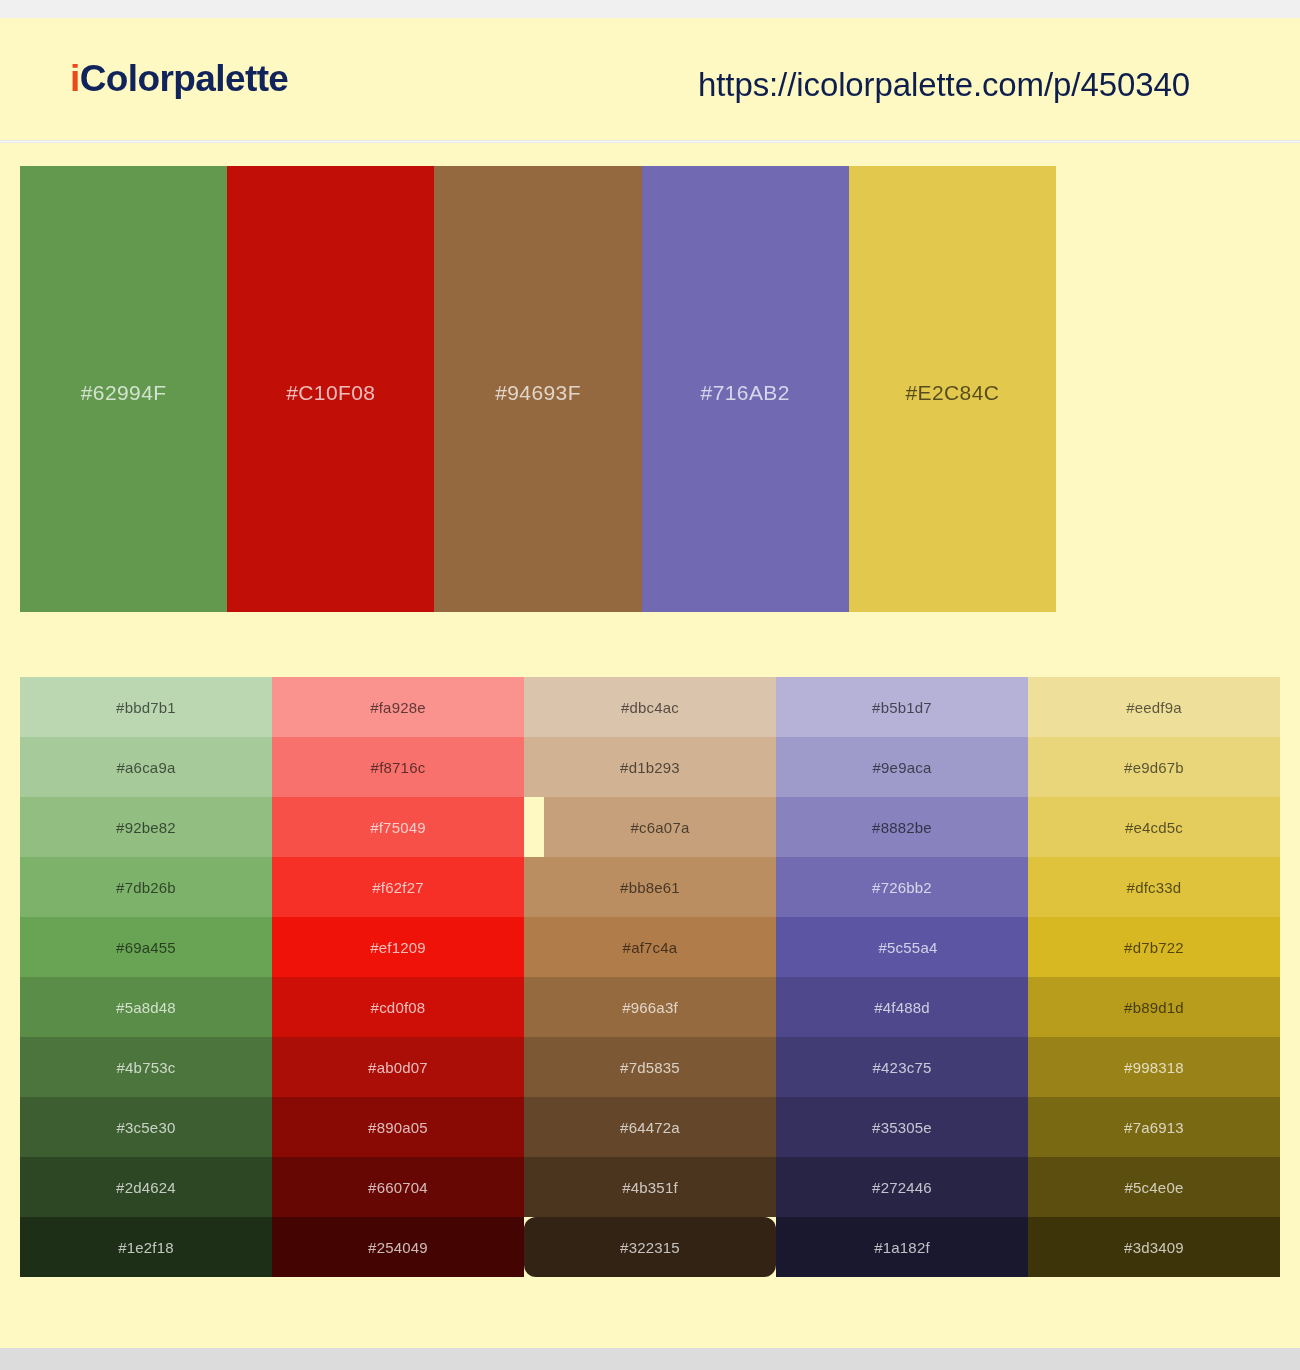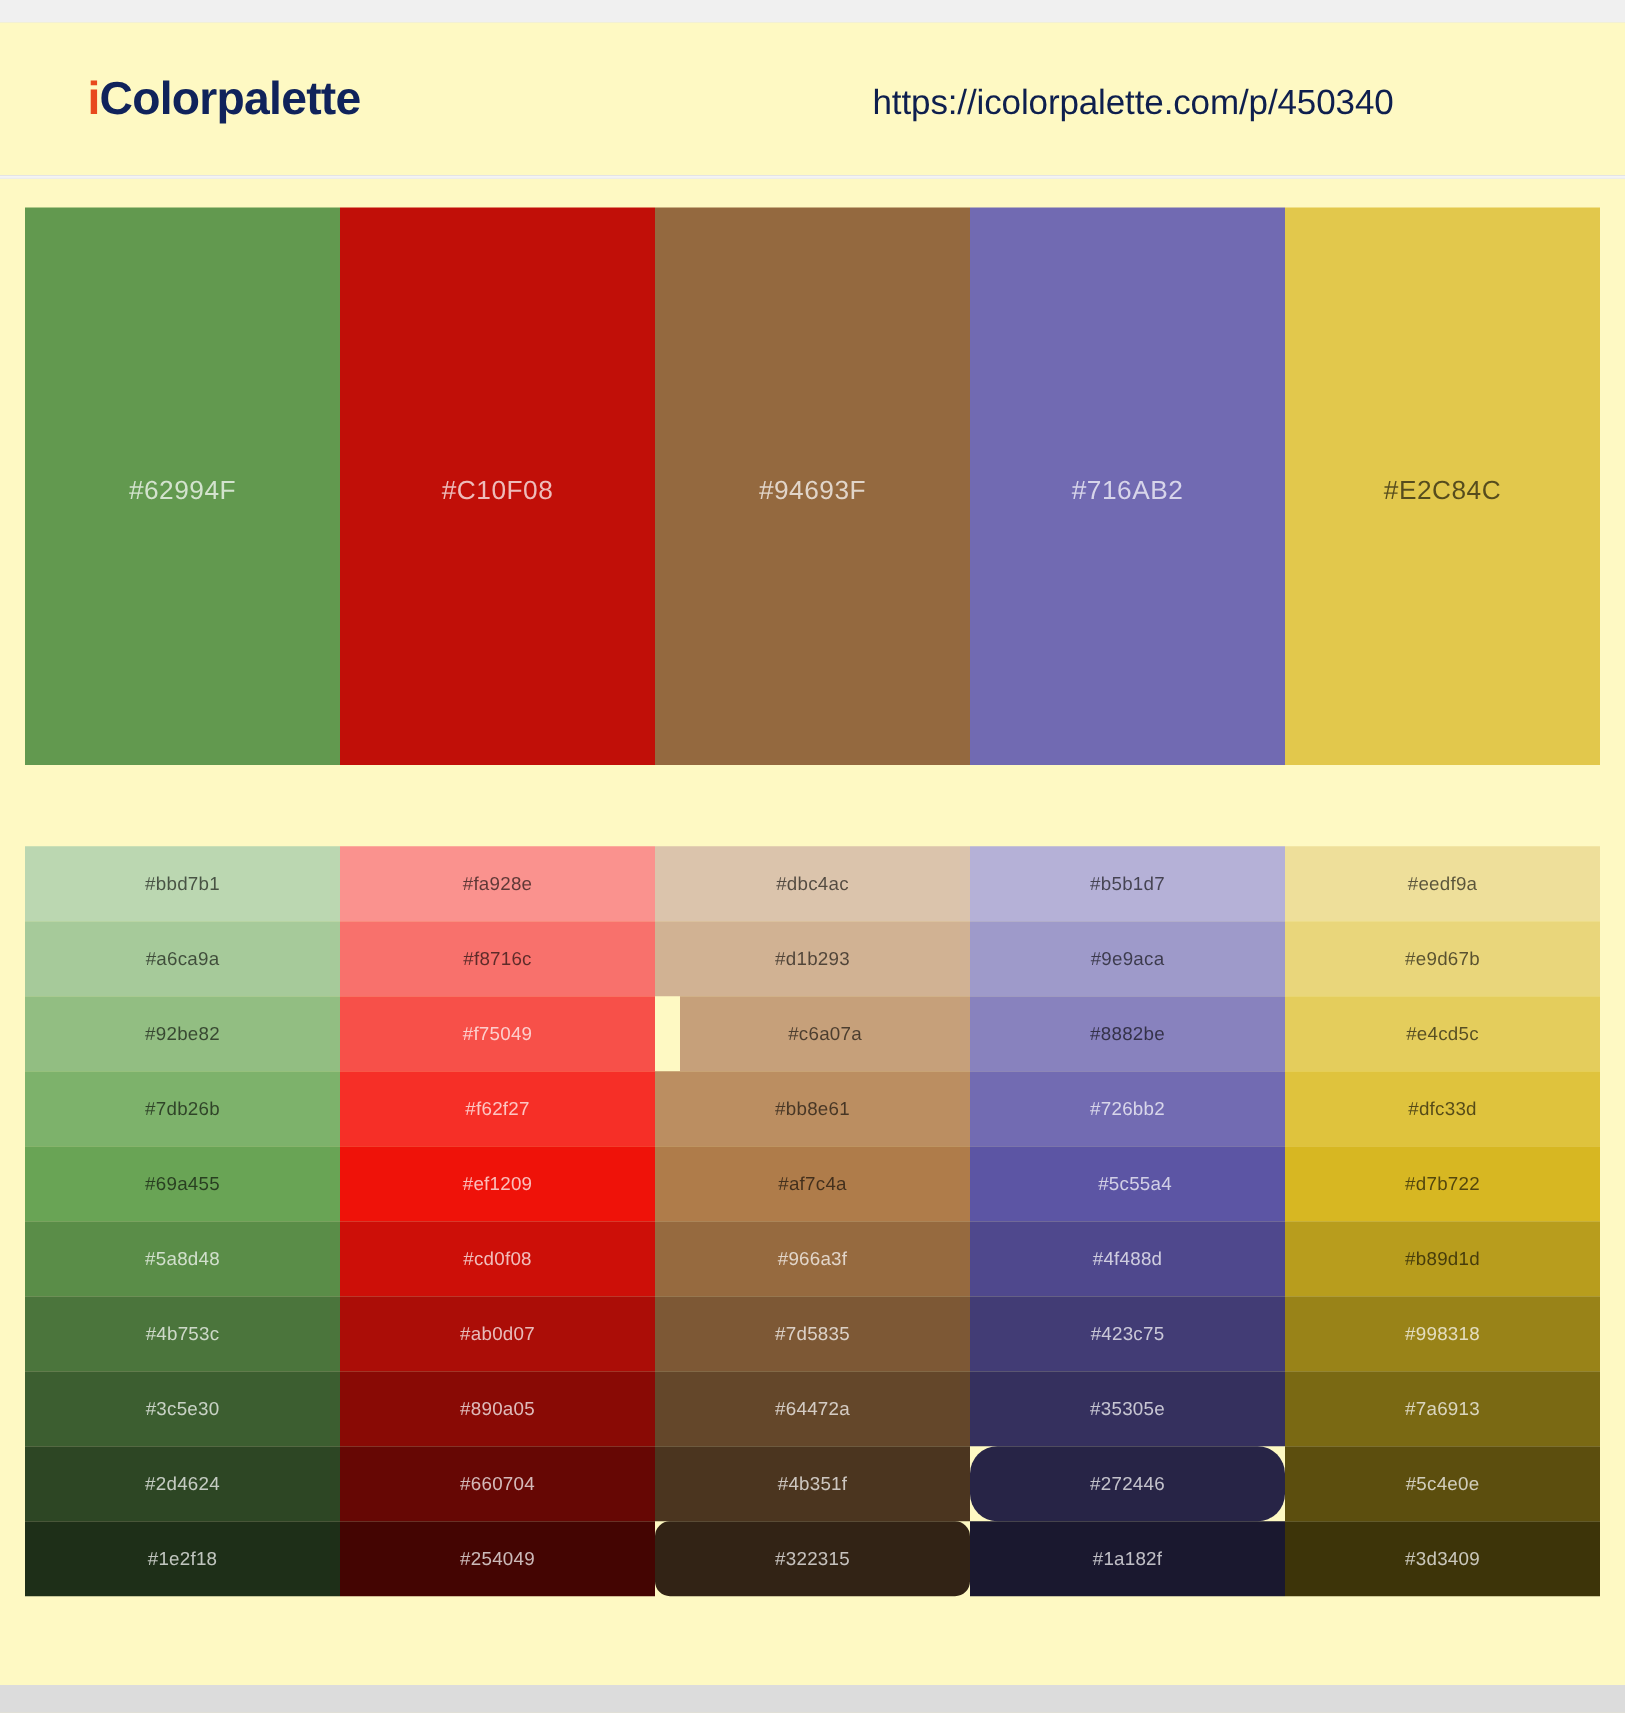--- a/index.html
+++ b/index.html
@@ -54,42 +54,42 @@
     white-space: nowrap;
     line-height: 1;
   }
   .logo-i { color: #e8491d; }
   .logo-rest { color: #10235b; }
 
   .page-url {
     position: absolute;
     left: 698px;
     top: 48px;
-    font-size: 28px;
+    font-size: 33px;
     color: #0e1f4e;
     white-space: nowrap;
     letter-spacing: -0.1px;
   }
 
   .header-divider {
     position: absolute;
     top: 122px; left: 0;
     width: 1300px;
     height: 3px;
     border-top: 1px solid #e4e4e4;
     border-bottom: 1px solid #e9e9e9;
     background: #fafafa;
   }
 
   
   .main-swatches {
     position: absolute;
     top: 148px;
     left: 20px;
-    width: 1260px;
+    width: 1036px;
     height: 446px;
     display: flex;
   }
   .main-swatch {
     flex: 1 1 0;
     position: relative;
     display: flex;
     align-items: center;
     justify-content: center;
   }
@@ -206,21 +206,21 @@
         </div>
         <div class="tint-col">
           <div class="tint-cell" style="background: rgb(181, 177, 215); color: rgba(0, 0, 0, 0.62);">#b5b1d7</div>
           <div class="tint-cell" style="background: rgb(158, 154, 202); color: rgba(0, 0, 0, 0.62);">#9e9aca</div>
           <div class="tint-cell" style="background: rgb(136, 130, 190); color: rgba(0, 0, 0, 0.62);">#8882be</div>
           <div class="tint-cell" style="background: rgb(114, 107, 178); color: rgba(255, 255, 255, 0.72);">#726bb2</div>
           <div class="tint-cell" style="background: rgb(92, 85, 164); color: rgba(255, 255, 255, 0.72); padding-left: 12px;">#5c55a4</div>
           <div class="tint-cell" style="background: rgb(79, 72, 141); color: rgba(255, 255, 255, 0.72);">#4f488d</div>
           <div class="tint-cell" style="background: rgb(66, 60, 117); color: rgba(255, 255, 255, 0.72);">#423c75</div>
           <div class="tint-cell" style="background: rgb(53, 48, 94); color: rgba(255, 255, 255, 0.72);">#35305e</div>
-          <div class="tint-cell" style="background: rgb(39, 36, 70); color: rgba(255, 255, 255, 0.72); border-radius: 22px;">#272446</div>
+          <div class="tint-cell" style="background: rgb(39, 36, 70); color: rgba(255, 255, 255, 0.72);">#272446</div>
           <div class="tint-cell" style="background: rgb(26, 24, 47); color: rgba(255, 255, 255, 0.72);">#1a182f</div>
         </div>
         <div class="tint-col">
           <div class="tint-cell" style="background: rgb(238, 223, 154); color: rgba(0, 0, 0, 0.62);">#eedf9a</div>
           <div class="tint-cell" style="background: rgb(233, 214, 123); color: rgba(0, 0, 0, 0.62);">#e9d67b</div>
           <div class="tint-cell" style="background: rgb(228, 205, 92); color: rgba(0, 0, 0, 0.62);">#e4cd5c</div>
           <div class="tint-cell" style="background: rgb(223, 195, 61); color: rgba(0, 0, 0, 0.62);">#dfc33d</div>
           <div class="tint-cell" style="background: rgb(215, 183, 34); color: rgba(0, 0, 0, 0.62);">#d7b722</div>
           <div class="tint-cell" style="background: rgb(184, 157, 29); color: rgba(0, 0, 0, 0.62);">#b89d1d</div>
           <div class="tint-cell" style="background: rgb(153, 131, 24); color: rgba(255, 255, 255, 0.72);">#998318</div>

